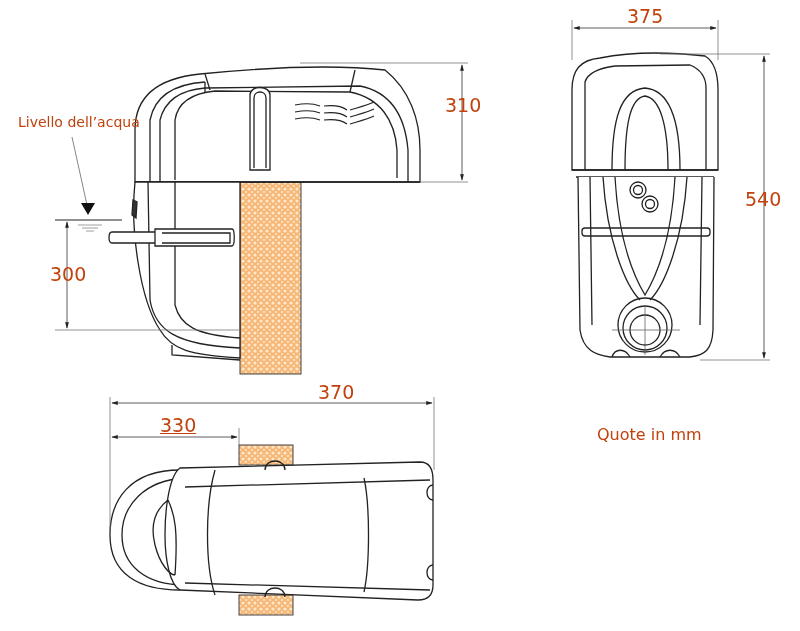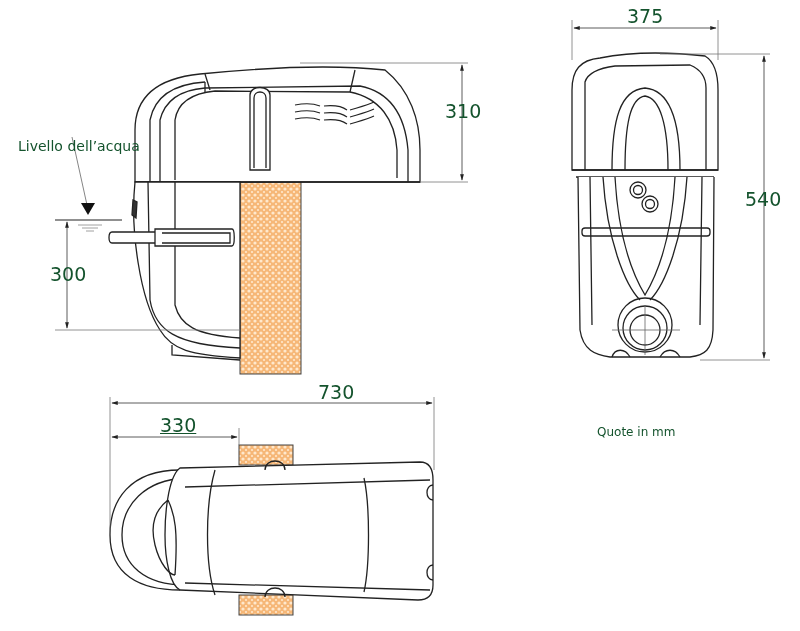--- a/index.html
+++ b/index.html
@@ -1,21 +1,21 @@
 <!DOCTYPE html>
 <html><head>
 <meta charset="utf-8">
 <style>
   html, body { margin:0; padding:0; background:#ffffff; }
   body { width:800px; height:631px; position:relative; overflow:hidden; font-family:"Liberation Sans", sans-serif; }
   svg { position:absolute; left:0; top:0; }
-  .lbl { position:absolute; color:#14532d; font-family:"DejaVu Sans", sans-serif; white-space:nowrap; }
+  .lbl { position:absolute; color:#c2410c; font-family:"DejaVu Sans", sans-serif; white-space:nowrap; }
   .dim { font-size:19px; }
-  .small { font-size:14px;margin-top:24px; }
-  .note { font-size:12px; }
+  .small { font-size:14px; }
+  .note { font-size:16px; }
 </style>
 </head>
 <body>
 
 <svg width="800" height="631" viewBox="0 0 800 631" xmlns="http://www.w3.org/2000/svg">
   <defs>
     <pattern id="hatch" width="6" height="6" patternUnits="userSpaceOnUse">
       <rect width="6" height="6" fill="#f6b777"></rect>
       <circle cx="3" cy="3" r="1.6" fill="#ffe8cc"></circle>
       <circle cx="0" cy="0" r="1.1" fill="#ffe8cc"></circle>
@@ -131,19 +131,19 @@
   <g stroke="#777" stroke-width="0.8" fill="none">
     <line x1="110" y1="397" x2="110" y2="535"></line>
     <line x1="434" y1="397" x2="434" y2="470"></line>
     <line x1="239" y1="428" x2="239" y2="445"></line>
     <line x1="112" y1="403" x2="432" y2="403" marker-start="url(#arr)" marker-end="url(#arr)" stroke="#333"></line>
     <line x1="112" y1="437" x2="237" y2="437" marker-start="url(#arr)" marker-end="url(#arr)" stroke="#333"></line>
   </g>
 </svg>
 
 <div class="lbl small" style="left:18px; top:114px;">Livello dell’acqua</div>
-<div class="lbl dim" style="left:445px; top:100px;">310</div>
+<div class="lbl dim" style="left:445px; top:94px;">310</div>
 <div class="lbl dim" style="left:50px; top:263px;text-align:right;">300</div>
 <div class="lbl dim" style="left:627px; top:5px;">375</div>
 <div class="lbl dim" style="left:745px; top:188px;">540</div>
-<div class="lbl dim" style="left:318px; top:381px;">730</div>
+<div class="lbl dim" style="left:318px; top:381px;">370</div>
 <div class="lbl dim" style="left:160px; top:414px;text-decoration:underline;">330</div>
 <div class="lbl note" style="left:597px; top:425px;">Quote in  mm</div>
 
 </body></html>

